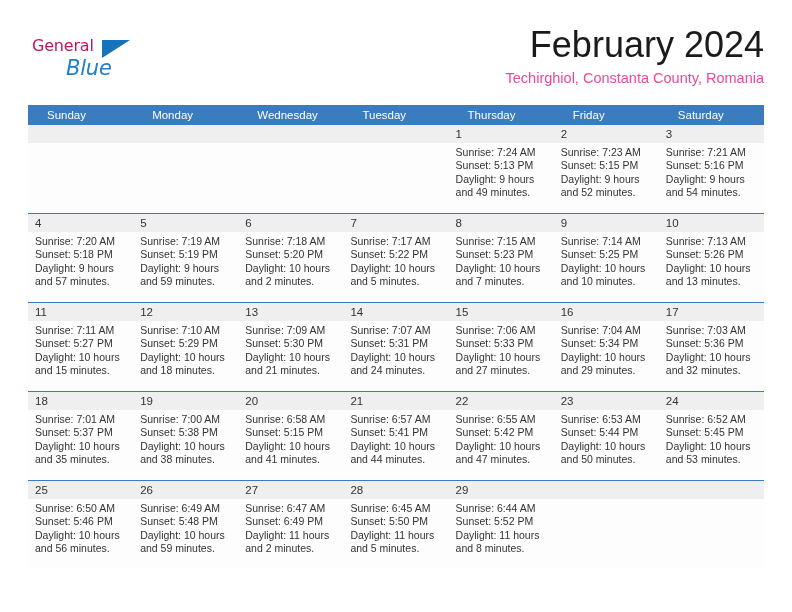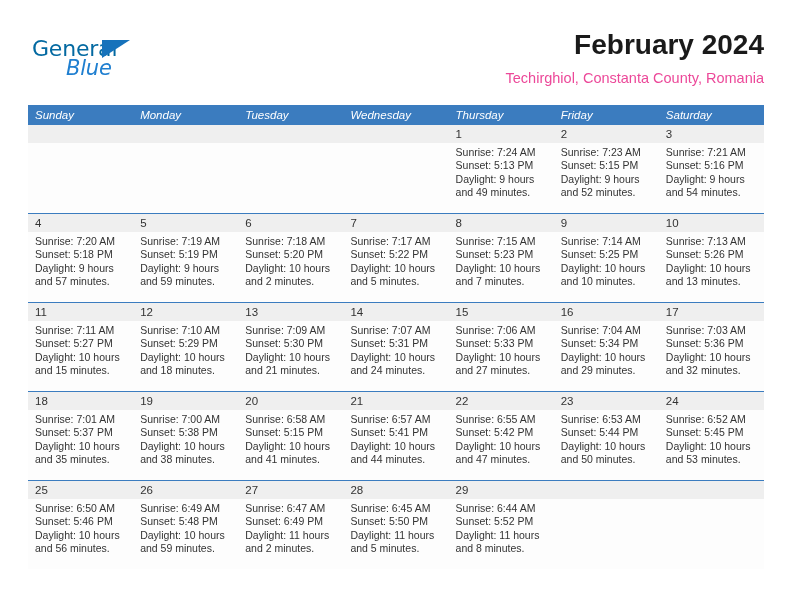--- a/index.html
+++ b/index.html
@@ -35,23 +35,23 @@
     position: absolute;
     left: 4px;
     top: 8px;
     width: 180px;
     height: 56px;
   }
   .logo-general {
     position: absolute;
     left: 0;
     top: 0;
-    font-size: 22px;
+    font-size: 16px;
     letter-spacing: -0.2px;
-    color: #0369a1;
+    color: #be185d;
     font-family: "DejaVu Sans", sans-serif;
     font-weight: 400;
   }
   .logo-tri {
     position: absolute;
     left: 70px;
     top: 4px;
     width: 0;
     height: 0;
     border-left: 28px solid #1672bb;
@@ -69,22 +69,22 @@
     font-style: italic;
   }
 
   .title-block {
     position: absolute;
     right: 0;
     top: 0;
     text-align: right;
   }
   .cal-title {
-    font-size: 28px;
-    font-weight: 700;
+    font-size: 36px;
+    font-weight: 400;
     color: #1a1a1a;
     line-height: 34px;
     font-family: "Liberation Sans", sans-serif;
     text-align: right;
   }
   .cal-subtitle {
     margin-top: 7px;
     font-size: 14.5px;
     font-weight: 400;
     color: #ec4899;
@@ -102,24 +102,23 @@
   .weekdays {
     display: flex;
     background: #3b7cbf;
     height: 20px;
   }
   .weekday {
     flex: 1 1 0;
     color: #ffffff;
     font-size: 11.5px;
     line-height: 20px;
-    padding-left: 7px;
+    padding-left: 19px;
     box-sizing: border-box;
     white-space: nowrap;
-    font-style: italic;
   }
 
   .week {
     border-top: 1.5px solid #3b7cbf;
     position: relative;
   }
   .week:first-of-type {
     border-top: none;
   }
   .week-daynums {
@@ -173,22 +172,22 @@
       <div class="cal-title">February 2024</div>
       <div class="cal-subtitle">Techirghiol, Constanta County, Romania</div>
     </div>
 
   </div>
 
   <div class="calendar">
     <div class="weekdays">
         <div class="weekday">Sunday</div>
         <div class="weekday">Monday</div>
+        <div class="weekday">Wednesday</div>
         <div class="weekday">Tuesday</div>
-        <div class="weekday">Wednesday</div>
         <div class="weekday">Thursday</div>
         <div class="weekday">Friday</div>
         <div class="weekday">Saturday</div>
       </div>
     <div id="weeks-container">
         <div class="week">
           <div class="week-daynums">
             <div class="daynum"></div>
             <div class="daynum"></div>
             <div class="daynum"></div>

